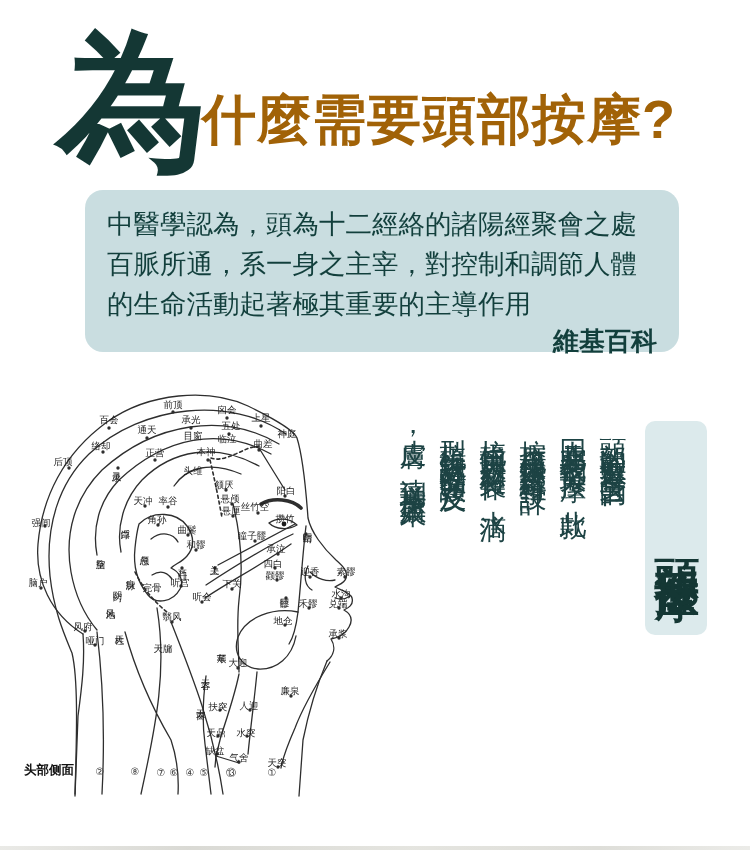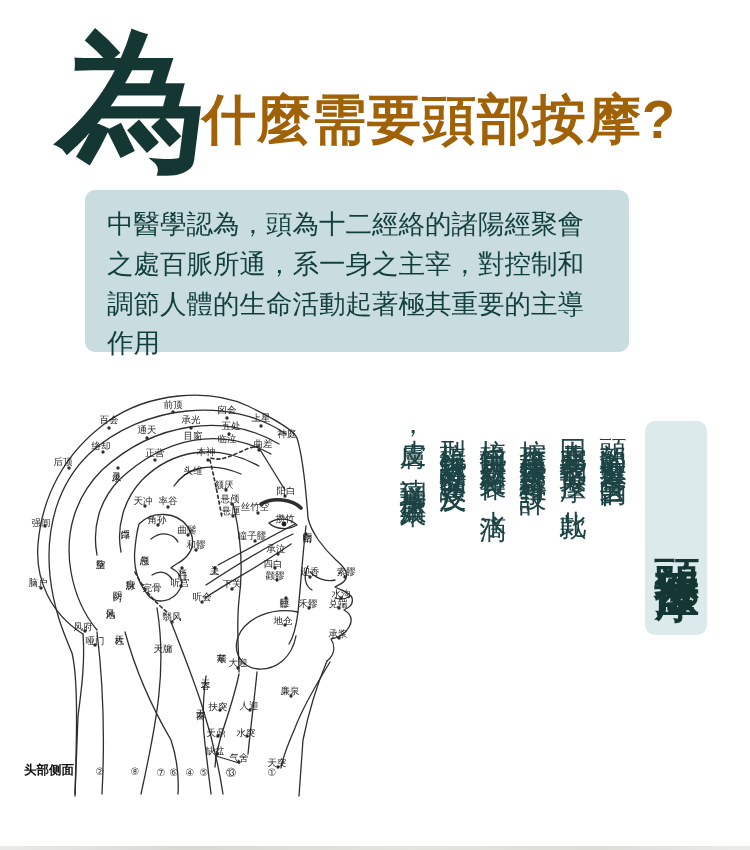--- a/index.html
+++ b/index.html
@@ -12,22 +12,22 @@
   .big-char{
     position:absolute;left:56px;top:22px;font-size:152px;line-height:1.05;
     font-weight:900;color:#143734;
   }
   .title-rest{
     position:absolute;left:202px;top:90px;font-size:54px;line-height:1.1;
     font-weight:800;color:#a16207;letter-spacing:1px;white-space:nowrap;
   }
   
   .intro-box{
-    position:absolute;left:85px;top:190px;width:544px;height:162px;
-    background:#c9dde0;border-radius:10px;box-sizing:border-box;
+    position:absolute;left:85px;top:190px;width:594px;height:162px;
+    background:#c9dde0;border-radius:18px;box-sizing:border-box;
     padding:15px 22px 10px 22px;color:#123f3c;
   }
   .intro-text{margin:0;font-size:26.5px;line-height:1.5;font-weight:500;}
   .intro-credit{margin:0;text-align:right;font-size:26px;font-weight:800;margin-top:0px;}
   
   .diagram{position:absolute;left:5px;top:376px;width:385px;height:425px;}
   .diagram svg{width:100%;height:100%;}
   .diagram path{fill:none;stroke:#2e2e2e;stroke-width:1.3;stroke-linecap:round;stroke-linejoin:round;}
   .diagram path.thick{stroke-width:3.6;}
   .diagram path.dots{stroke-width:3.4;}
@@ -63,20 +63,21 @@
 
 <div class="page">
 
   <div class="title-block">
     <span class="big-char">為</span>
     <span class="title-rest">什麼需要頭部按摩?</span>
   </div>
 
   <div class="intro-box">
     <p class="intro-text">中醫學認為，頭為十二經絡的諸陽經聚會之處百脈所通，系一身之主宰，對控制和調節人體的生命活動起著極其重要的主導作用</p>
+    <p class="intro-credit">維基百科</p>
   </div>
 
   <div class="diagram">
     <svg viewBox="0 0 385 425" xmlns="http://www.w3.org/2000/svg">
 
       <path d="M78,258 C46,238 30,204 33,168 C37,122 58,78 102,46 C144,16 204,12 243,30 C272,44 290,56 292,62 C297,78 300,100 303,142 C306,156 318,172 331,184 C339,191 343,196 341,202 C340,207 333,209 330,211 C335,214 346,216 347,222 C349,229 343,232 339,234 C346,238 348,244 344,251 C340,259 331,262 326,263 C331,271 329,279 322,285"></path>
       <path d="M322,285 C314,304 304,334 298,364 L294,420"></path>
       <path d="M78,258 C80,285 77,310 73,340 L70,420"></path>
 
       <path d="M134,148 C148,134 172,136 182,150 C190,161 189,172 182,180 C177,186 170,188 166,192 C175,196 179,205 175,213 C168,226 151,229 143,219 C133,207 128,190 130,172 C131,162 132,155 134,148"></path>

